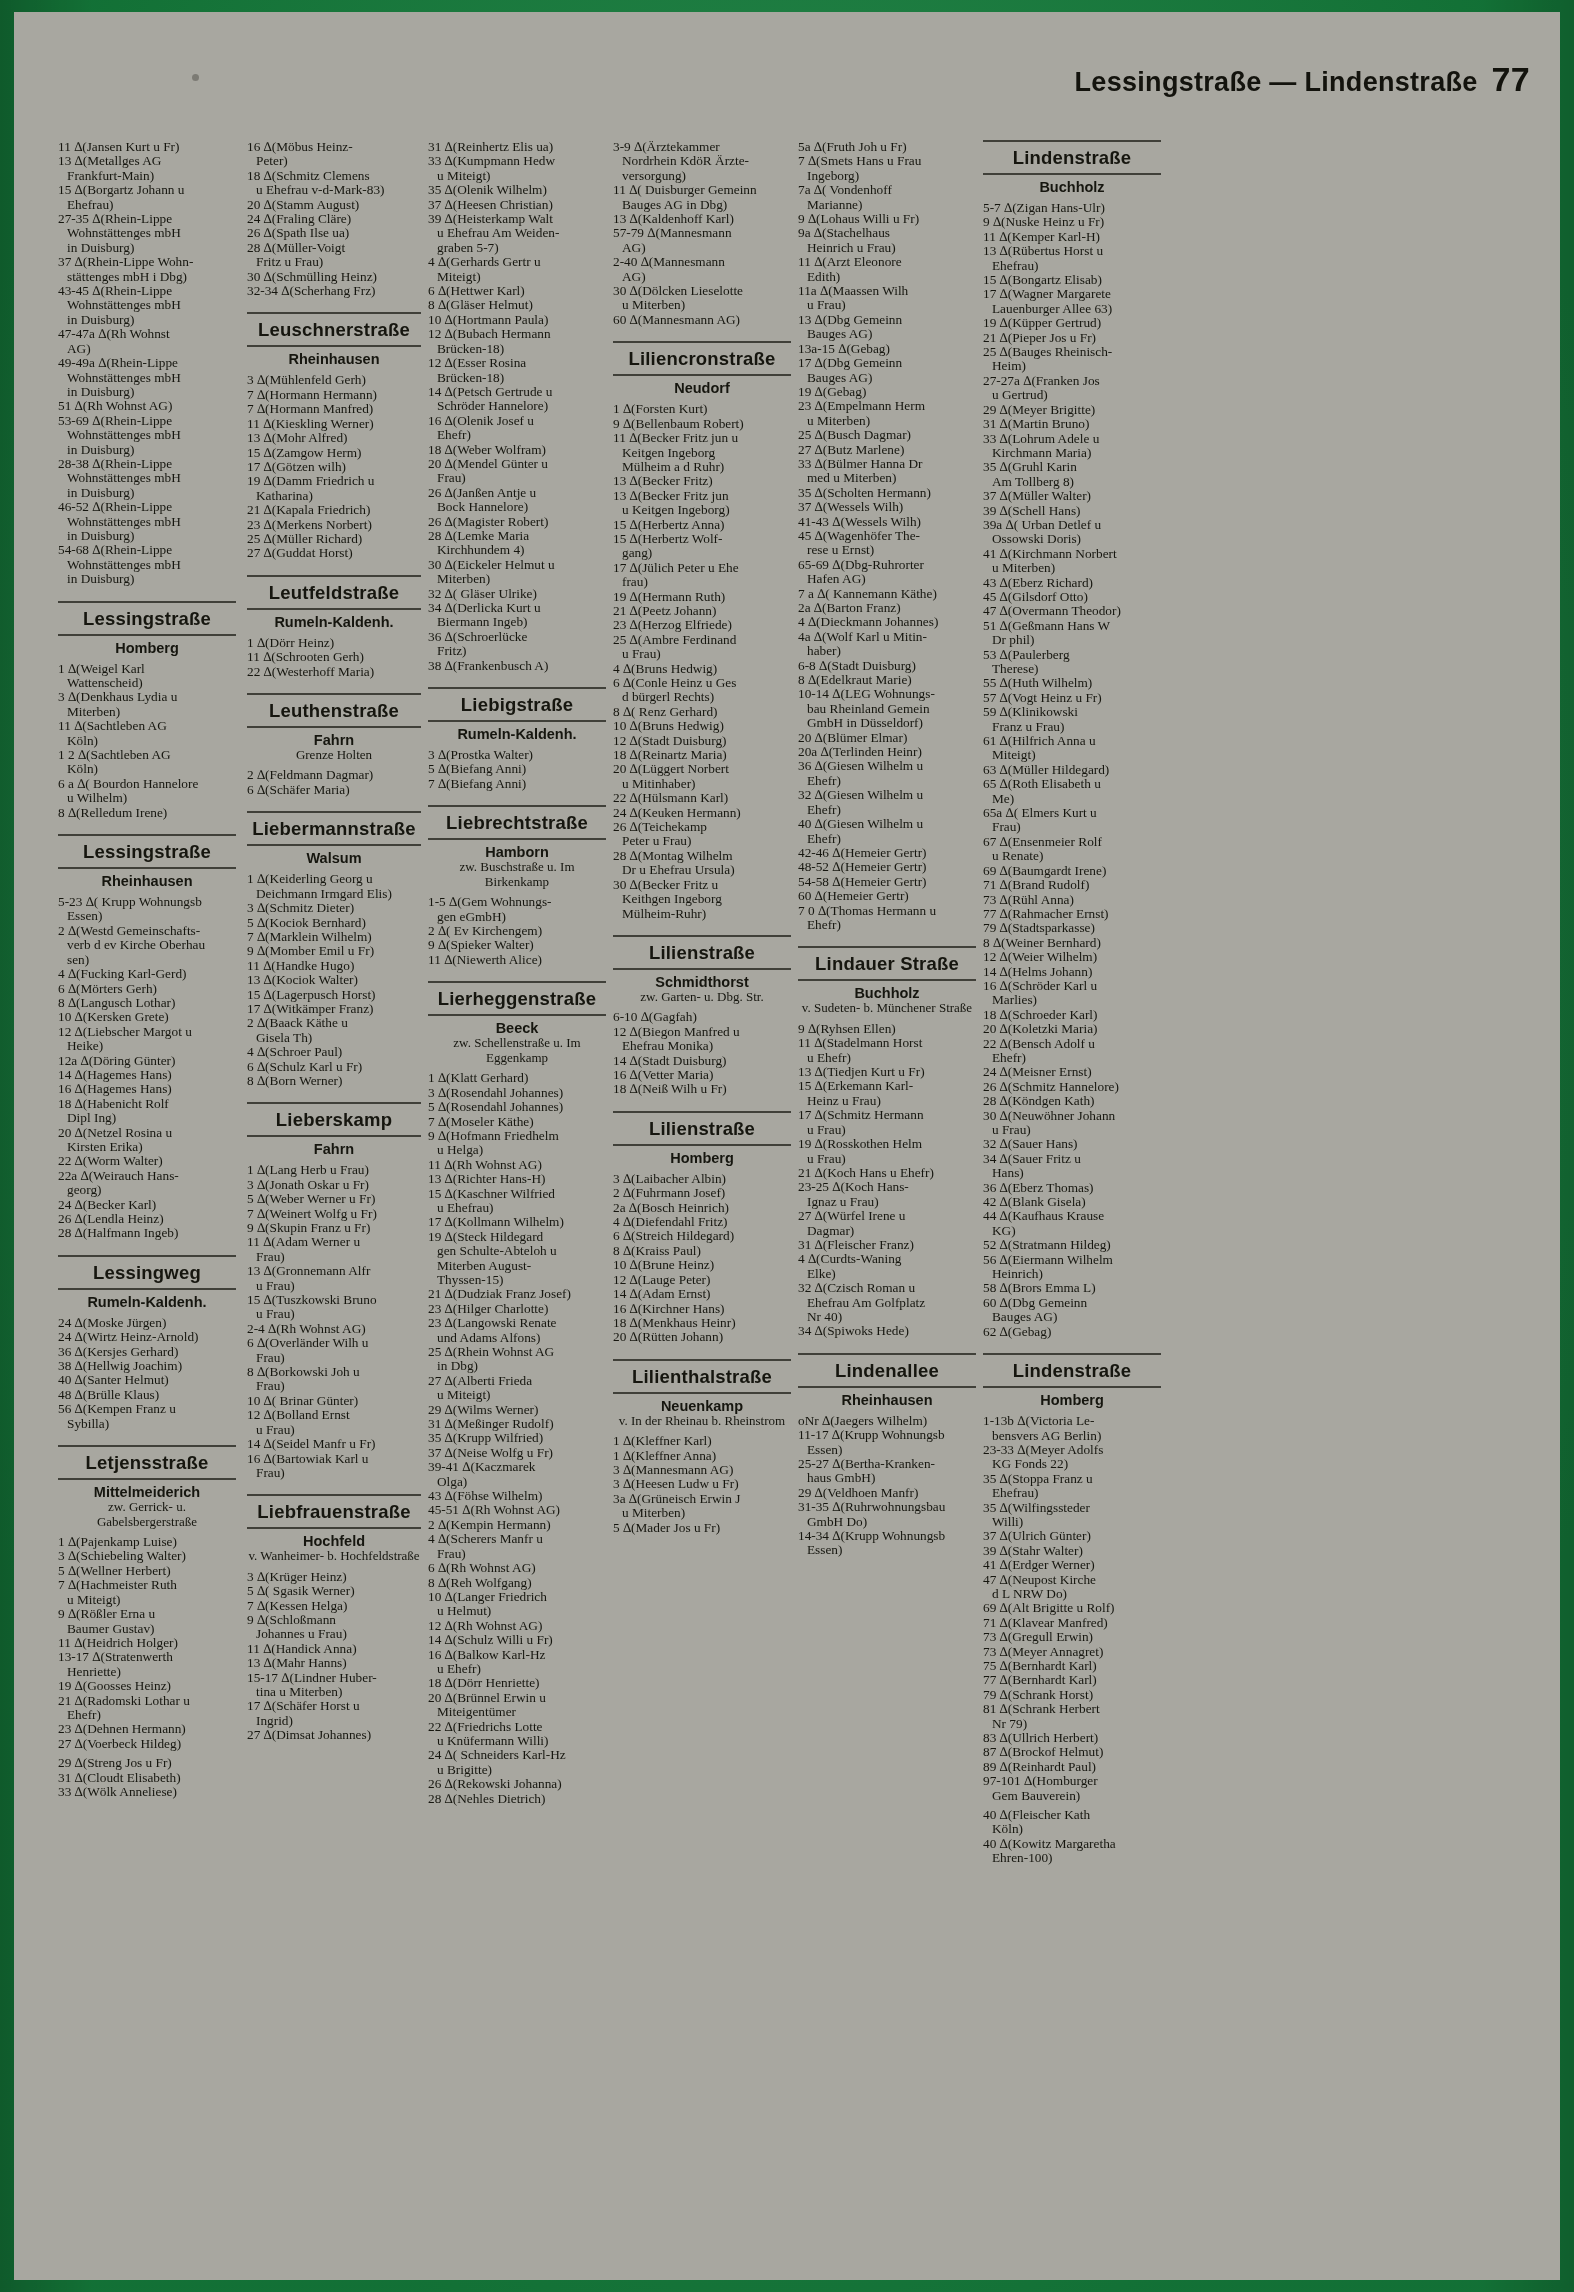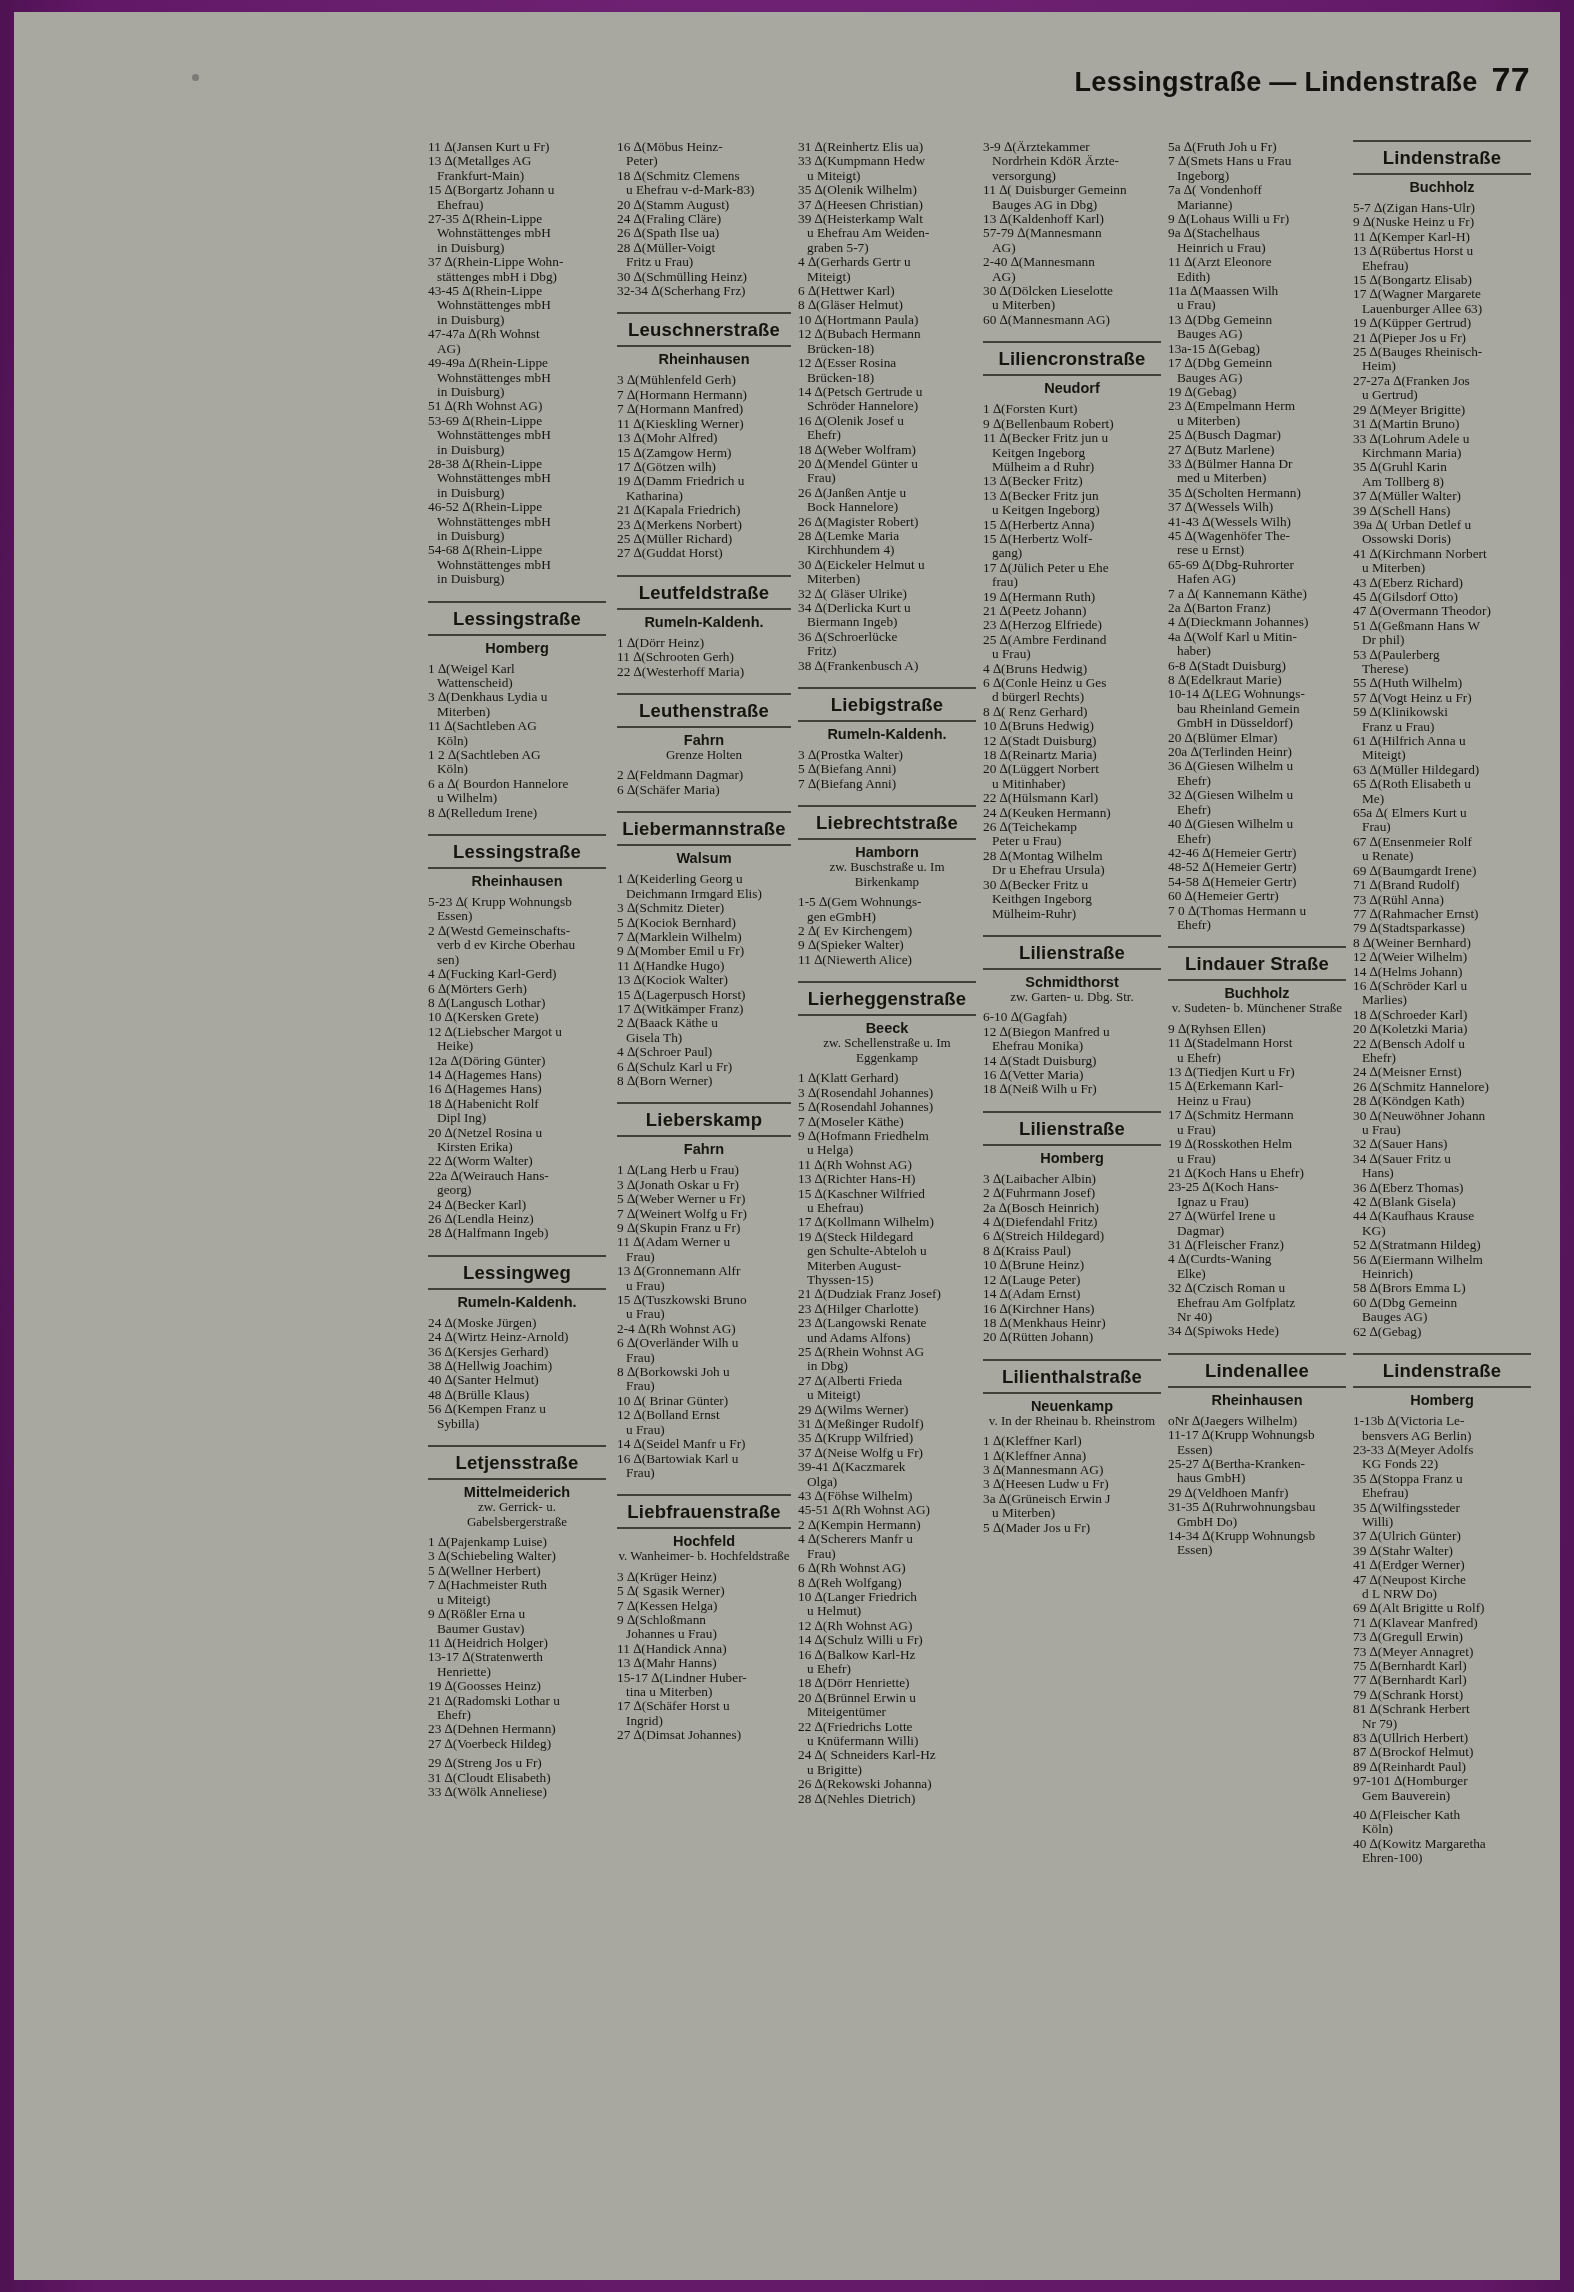--- a/index.html
+++ b/index.html
@@ -1,18 +1,18 @@
 <!DOCTYPE html>
 <html><head>
 <meta charset="utf-8">
 <style>
   html,body{margin:0;padding:0;background:#8e8d88;}
   #page{
     position:relative;width:1574px;height:2292px;
-    background:#701a75;
+    background:#15803d;
     font-family:"Liberation Serif", serif;
     color:#16160f;
     overflow:hidden;
   }
   
   #page:before{
     content:"";position:absolute;left:0;top:0;right:0;bottom:0;
     background:
       radial-gradient(ellipse at 50% 40%, rgba(255,255,255,0.10), rgba(0,0,0,0.12) 78%),
       linear-gradient(90deg, rgba(0,0,0,0.20), rgba(0,0,0,0) 6%, rgba(0,0,0,0) 94%, rgba(0,0,0,0.16));
@@ -32,21 +32,21 @@
   }
   .hdr .pg{font-size:34px;margin-left:14px;}
   .spot{
     position:absolute;left:178px;top:62px;width:7px;height:7px;border-radius:50%;
     background:#6d6c66;opacity:.75;
   }
 
   
   #cols{
     position:absolute;left:44px;top:128px;width:1480px;height:2120px;
-    display:flex;gap:0;justify-content:flex-end;
+    display:flex;gap:0;
   }
   .col{width:185px;padding:0 7px 0 0;box-sizing:border-box;}
   .col.c2{padding-left:4px}
   .entries{
     font-size:13.3px;line-height:14.4px;
     font-family:"Liberation Serif", serif;
   }
   .entries div{white-space:pre-wrap;}
   .e{padding-left:0;}
   .e.ind{padding-left:9px;text-indent:-9px;}

